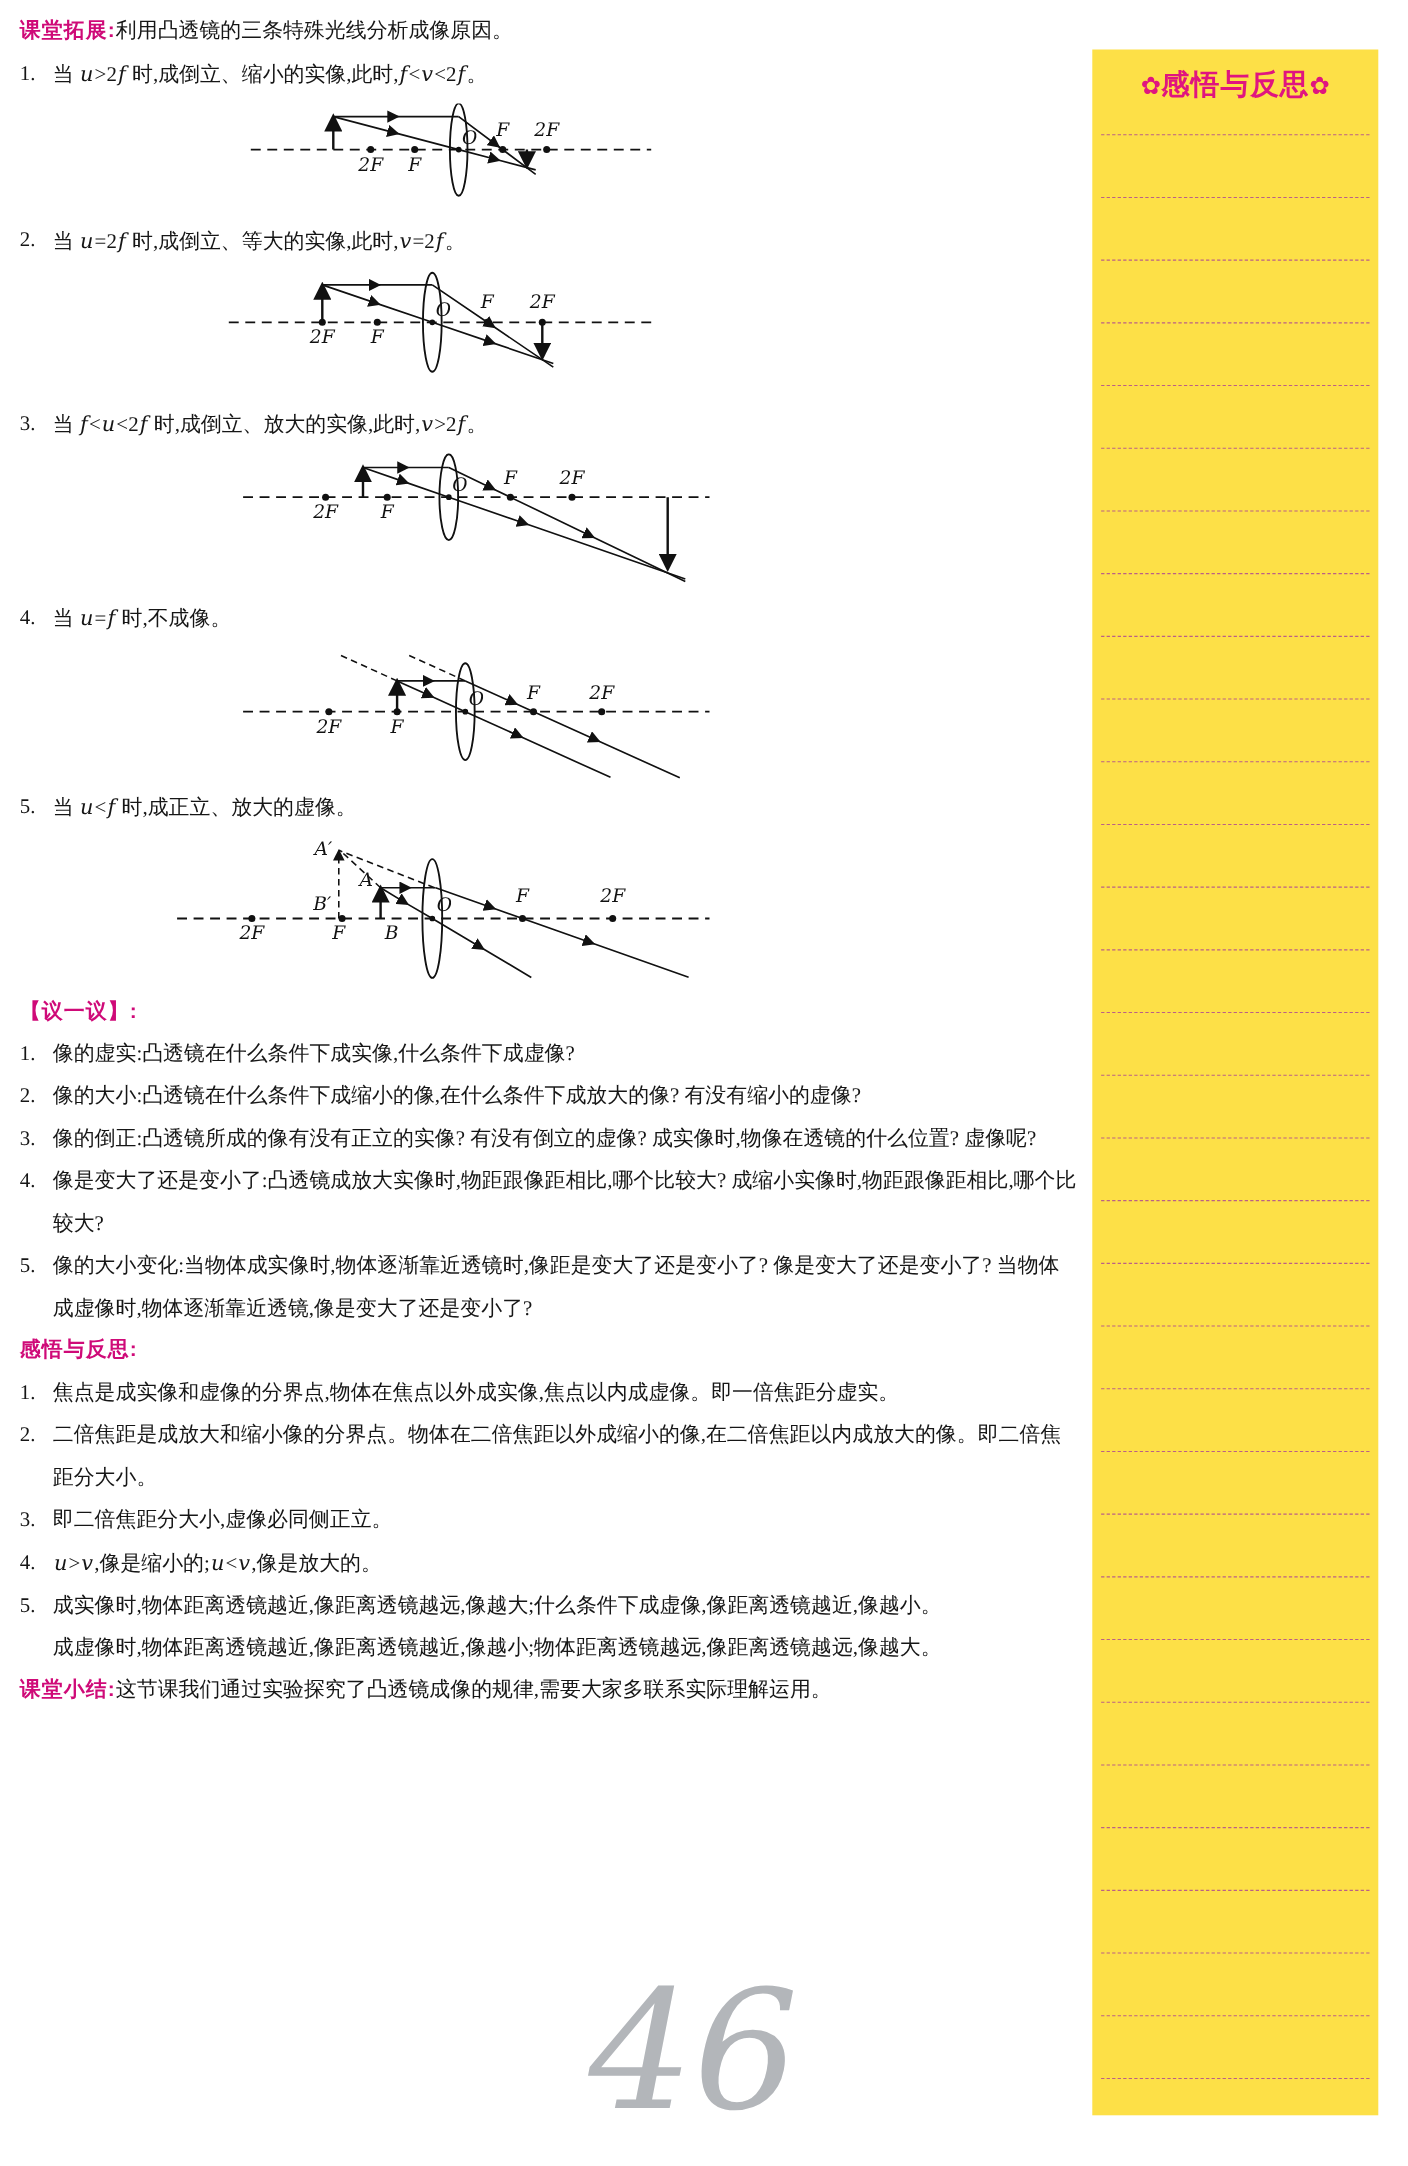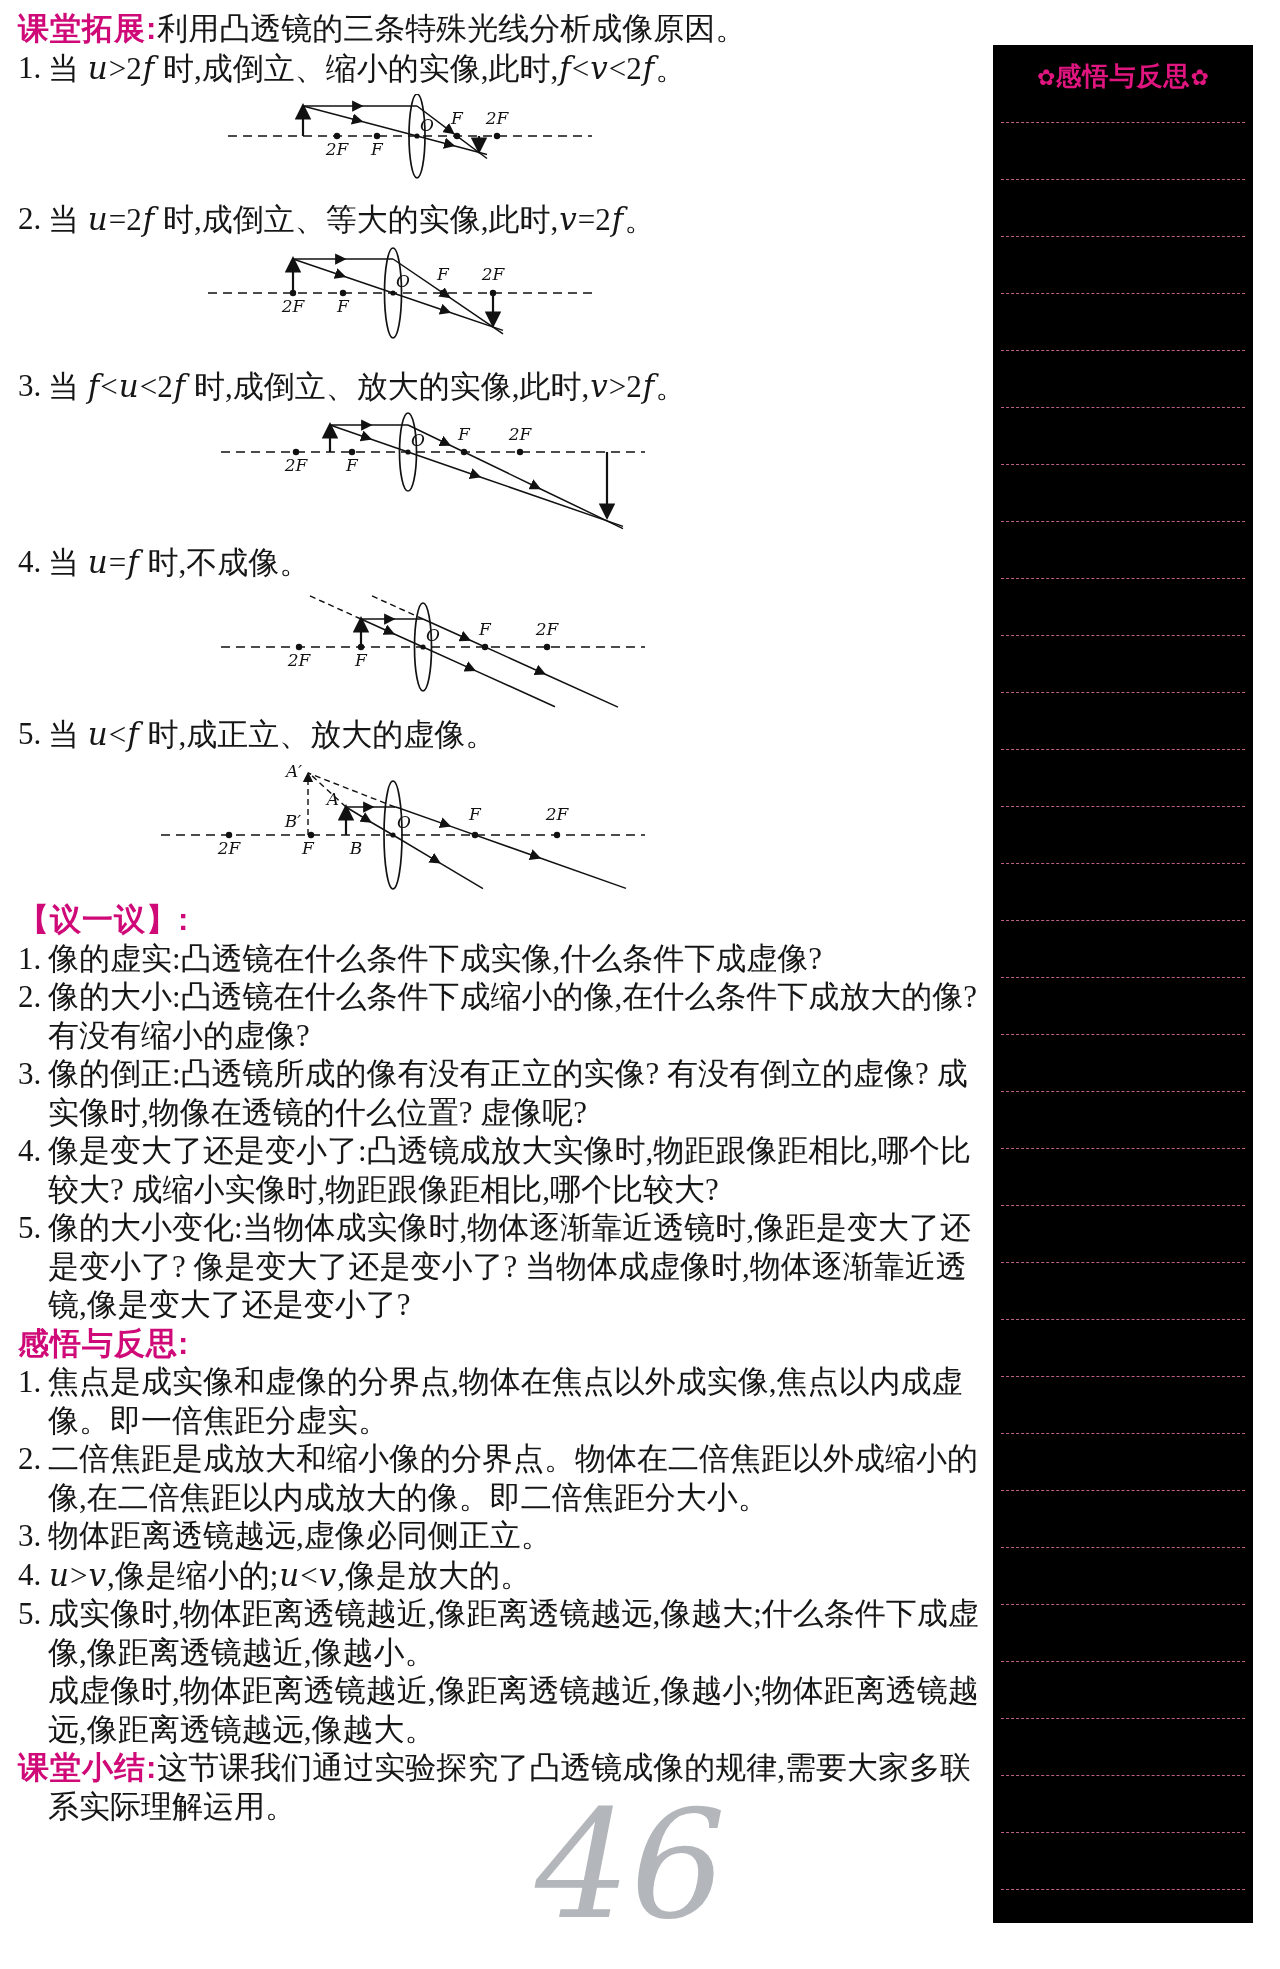--- a/index.html
+++ b/index.html
@@ -4,21 +4,21 @@
 <style>
   html,body { margin:0; padding:0; }
   body {
     width:1280px; height:1969px; position:relative; overflow:hidden;
     background:#ffffff; color:#161616;
     font-family:"Liberation Serif","DejaVu Serif",serif;
   }
   .content {
     position:absolute; left:18px; top:10px; width:962px; z-index:1;
   }
-  .para, .li { font-size:31px; line-height:38.5px; }
+  .para, .li { font-size:19px; line-height:38.5px; }
   .mag {
     color:#cf0a78; font-family:"Liberation Sans","DejaVu Sans",sans-serif;
     font-weight:bold; letter-spacing:1px;
   }
   .li { display:flex; }
   .li .num { flex:none; width:30px; }
   .li .txt { flex:1; }
   .mv { font-family:"DejaVu Serif",serif; font-style:italic; padding:0 1px; }
   .summary { padding-left:30px; text-indent:-30px; }
   .diagram { display:block; margin:6px 0; }
@@ -27,21 +27,21 @@
   .ray  { fill:none; stroke:#111; stroke-width:1.5; }
   .obj  { stroke:#111; stroke-width:2.2; fill:none; }
   .ext  { stroke:#111; stroke-width:1.4; stroke-dasharray:6 4; fill:none; }
   svg circle { fill:#111; }
   svg text {
     font-family:"DejaVu Serif",serif; font-style:italic; font-size:17px;
     fill:#111; text-anchor:middle;
   }
   .sidebar {
     position:absolute; left:993px; top:45px; width:260px; height:1878px;
-    background:#000000; z-index:0;
+    background:#fde047; z-index:0;
   }
   .sidebar-title {
     position:relative; text-align:center; padding-top:14px;
     font-family:"Liberation Sans","DejaVu Sans",sans-serif; font-weight:bold;
     font-size:26px; color:#e0157f; letter-spacing:1px; white-space:nowrap;
   }
   .sidebar-title .flower { font-size:22px; letter-spacing:0; }
   .rule {
     position:absolute; left:8px; right:8px; height:0;
     border-top:1.6px dashed #bb5f86;
@@ -238,21 +238,21 @@
   <div class="li">
     <span class="num">1.</span>
     <span class="txt">焦点是成实像和虚像的分界点,物体在焦点以外成实像,焦点以内成虚像。即一倍焦距分虚实。</span>
   </div>
   <div class="li">
     <span class="num">2.</span>
     <span class="txt">二倍焦距是成放大和缩小像的分界点。物体在二倍焦距以外成缩小的像,在二倍焦距以内成放大的像。即二倍焦距分大小。</span>
   </div>
   <div class="li">
     <span class="num">3.</span>
-    <span class="txt">物体距离透镜越远,虚像必同侧正立。</span>
+    <span class="txt">即二倍焦距分大小,虚像必同侧正立。</span>
   </div>
   <div class="li">
     <span class="num">4.</span>
     <span class="txt"><i class="mv">u</i>&gt;<i class="mv">v</i>,像是缩小的;<i class="mv">u</i>&lt;<i class="mv">v</i>,像是放大的。</span>
   </div>
   <div class="li">
     <span class="num">5.</span>
     <span class="txt">成实像时,物体距离透镜越近,像距离透镜越远,像越大;什么条件下成虚像,像距离透镜越近,像越小。</span>
   </div>
   <div class="li">

